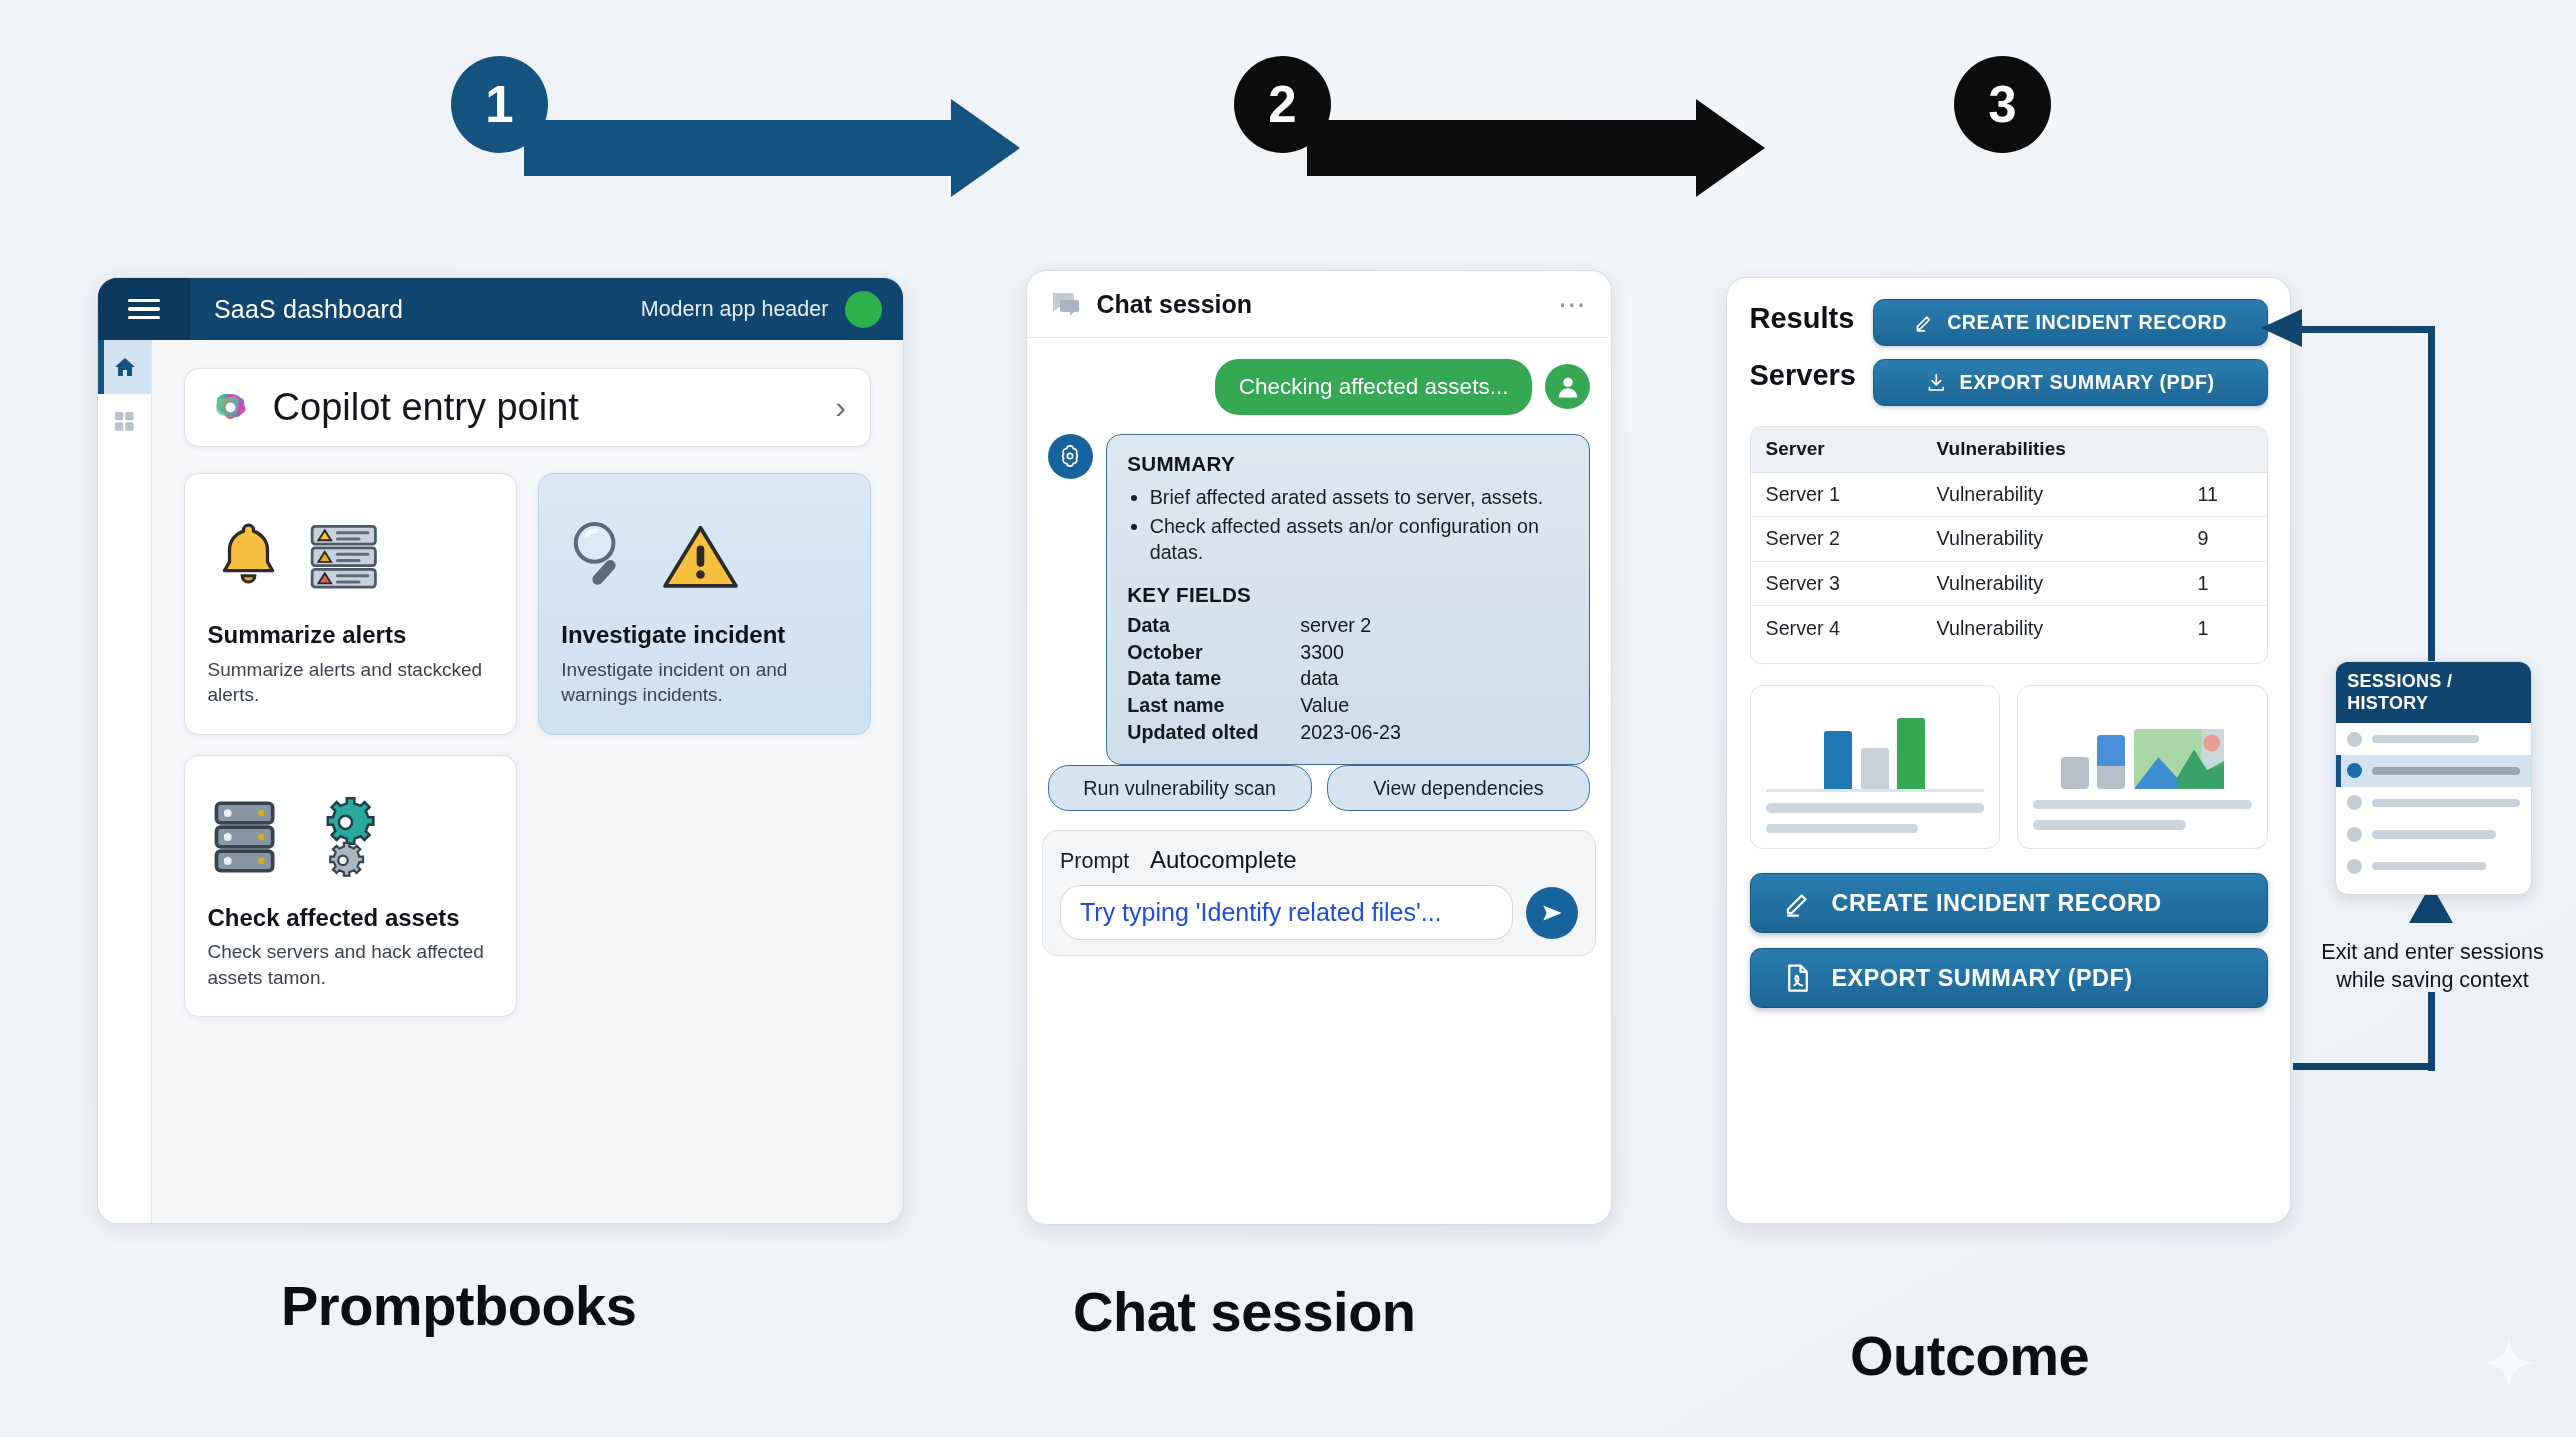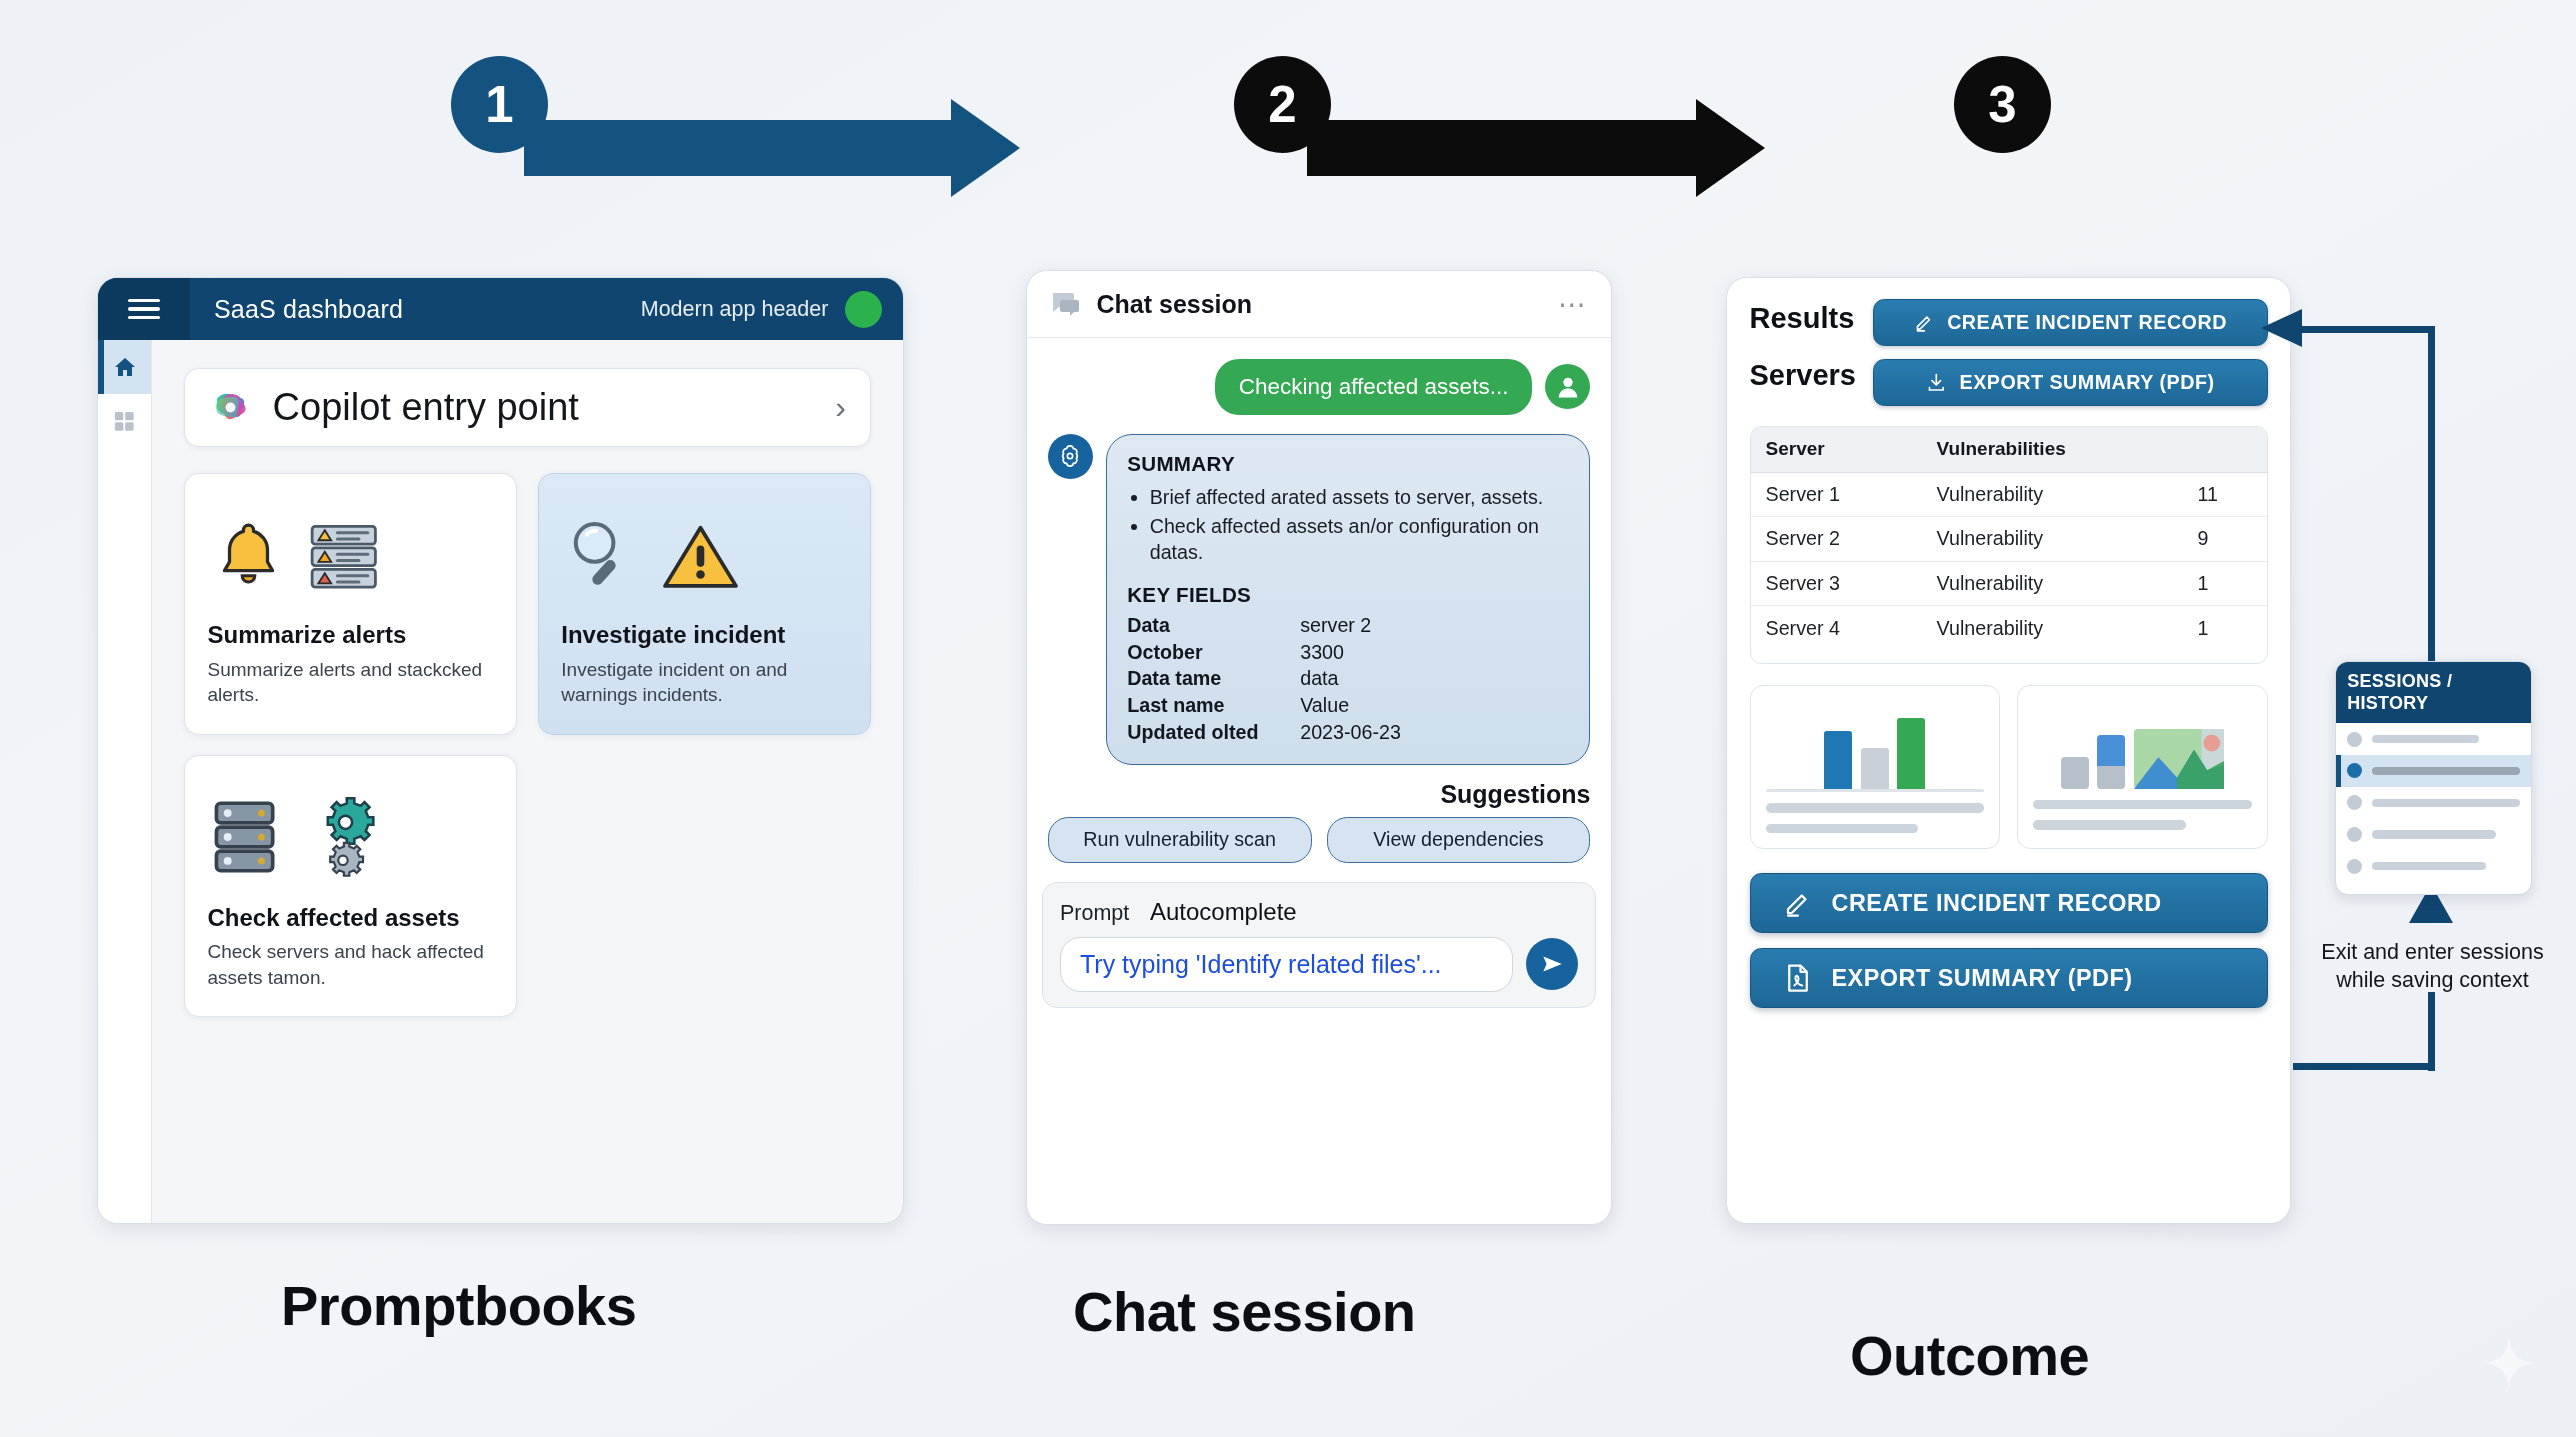--- a/index.html
+++ b/index.html
@@ -75,21 +75,21 @@
   .chat-body { padding:20.6px 20.6px 0; }
   .row-user { display:flex; justify-content:flex-end; align-items:center; gap:13px; }
   .bubble-user { background:#34a853; color:#fff; font-size:22.5px;
     padding:15px 24px; border-radius:24px; }
   .avatar-user { width:45px; height:45px; border-radius:50%; background:#34a853;
     display:flex; align-items:center; justify-content:center; flex:none; }
   .row-bot { display:flex; align-items:flex-start; gap:13px; margin-top:19px; }
   .avatar-bot { width:45px; height:45px; border-radius:50%; background:#16639e;
     display:flex; align-items:center; justify-content:center; flex:none; }
   .bubble-bot { background:linear-gradient(180deg,#dde8f3,#cfdeec);
-    border:1.9px solid #3a6d9c; border-radius:26px; padding:17px 20.6px; flex:1; }
+    border:1.9px solid #3a6d9c; border-radius:15px; padding:17px 20.6px; flex:1; }
   .sec-head { font-size:20.6px; font-weight:bold; color:#10141a; letter-spacing:0.3px; }
   .bot-ul { margin:9.4px 0 0 22.5px; }
   .bot-ul li { font-size:19.7px; line-height:1.3; color:#181d23; margin-bottom:3.7px; }
   .kf-head { margin-top:17px; }
   .kf { margin-top:7.5px; }
   .kf-row { display:flex; font-size:19.7px; color:#12171d; margin-bottom:3.7px; }
   .kf-k { width:173px; font-weight:bold; }
   .sugg-label { text-align:right; font-size:25px; font-weight:bold;
     color:#10141a; margin:15px 0 7.5px; }
   .chips { display:flex; gap:15px; }
@@ -402,21 +402,20 @@
               <div>Value</div>
             </div>
             <div class="kf-row">
               <div class="kf-k">Updated olted</div>
               <div>2023-06-23</div>
             </div>
           </div>
         </div>
       </div>
 
-      <div class="sugg-label">Suggestions</div>
       <div class="chips">
         <div class="chip">Run vulnerability scan</div>
         <div class="chip">View dependencies</div>
       </div>
     </div>
 
     <div class="prompt-box">
       <div class="prompt-lbls">
         <div class="prompt-lbl">Prompt</div>
         <div class="prompt-auto">Autocomplete</div>

